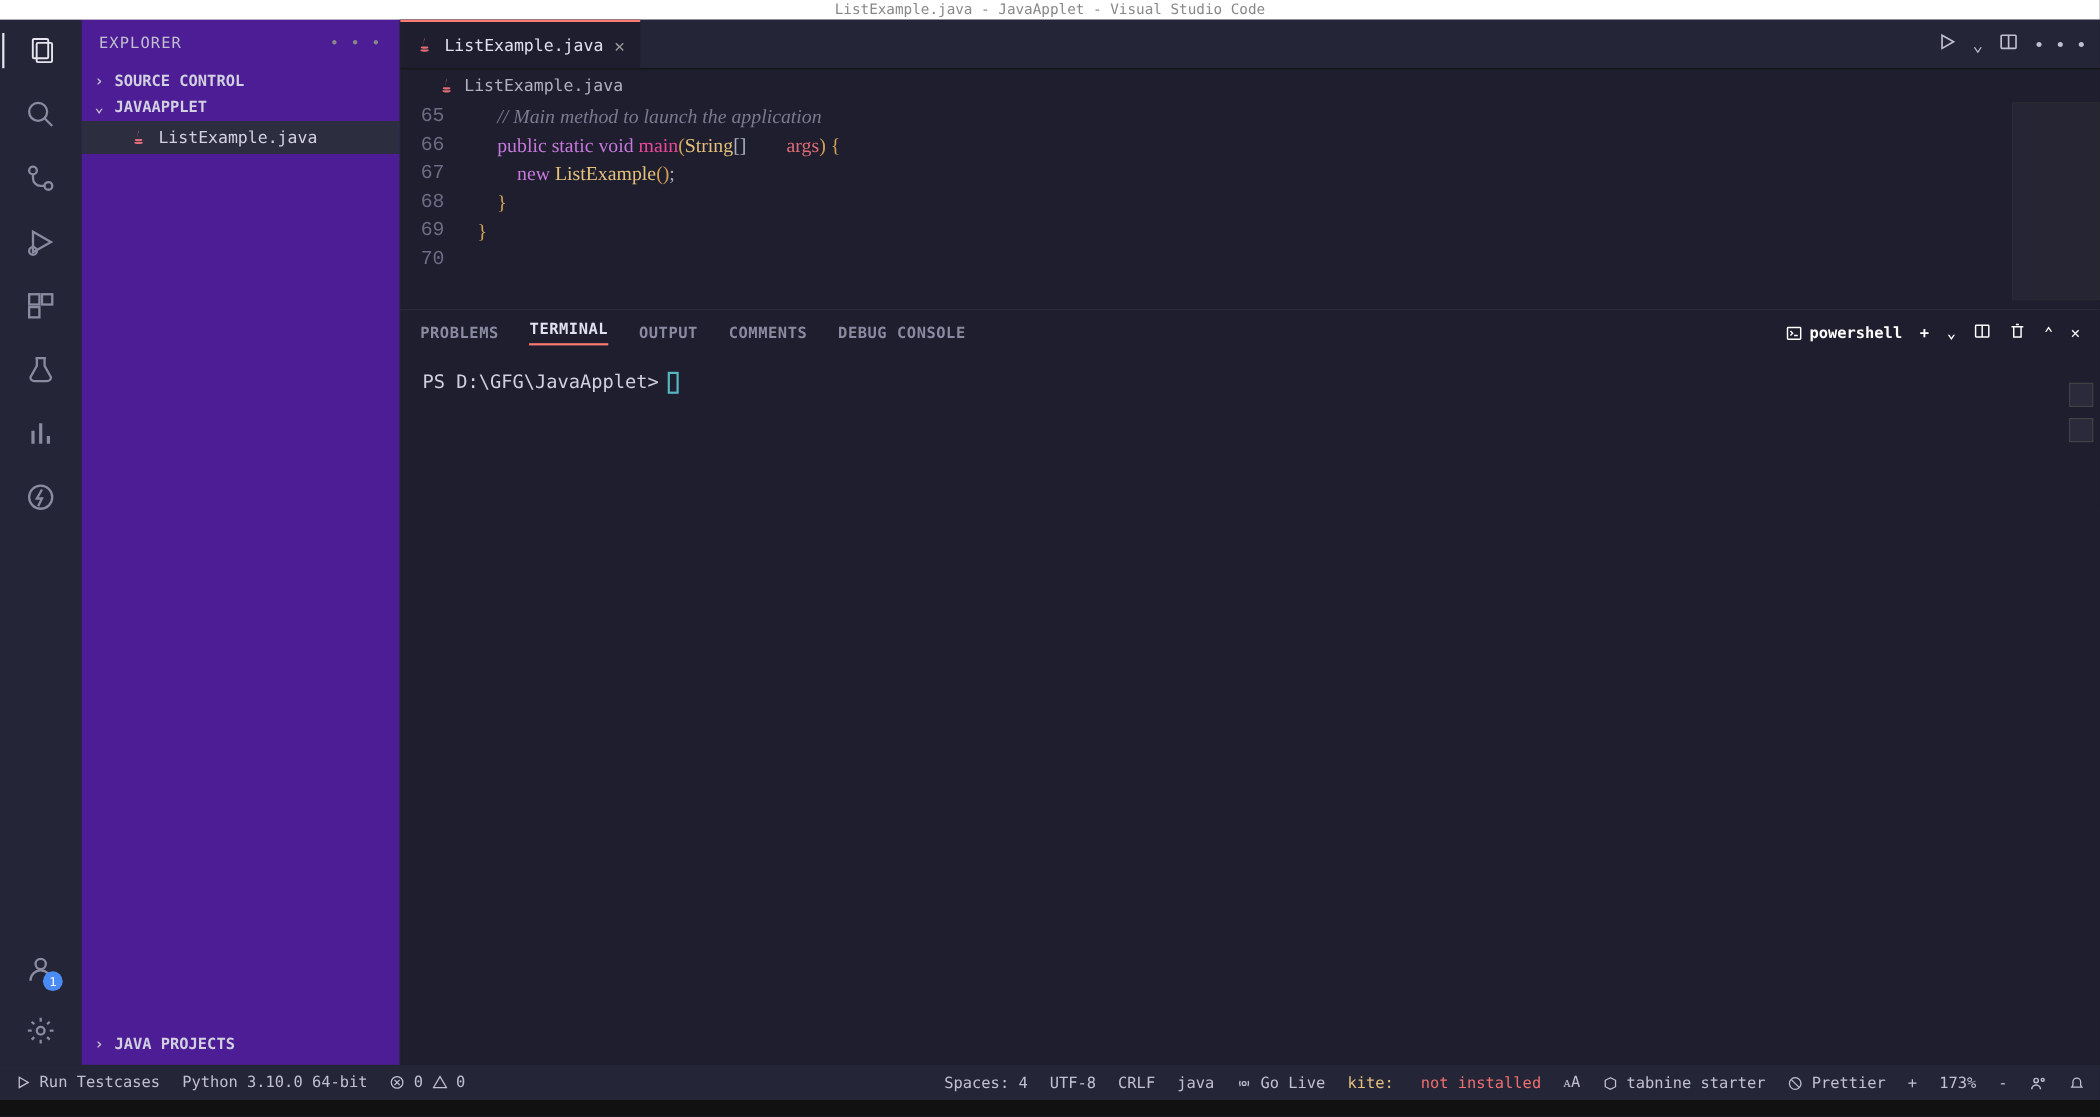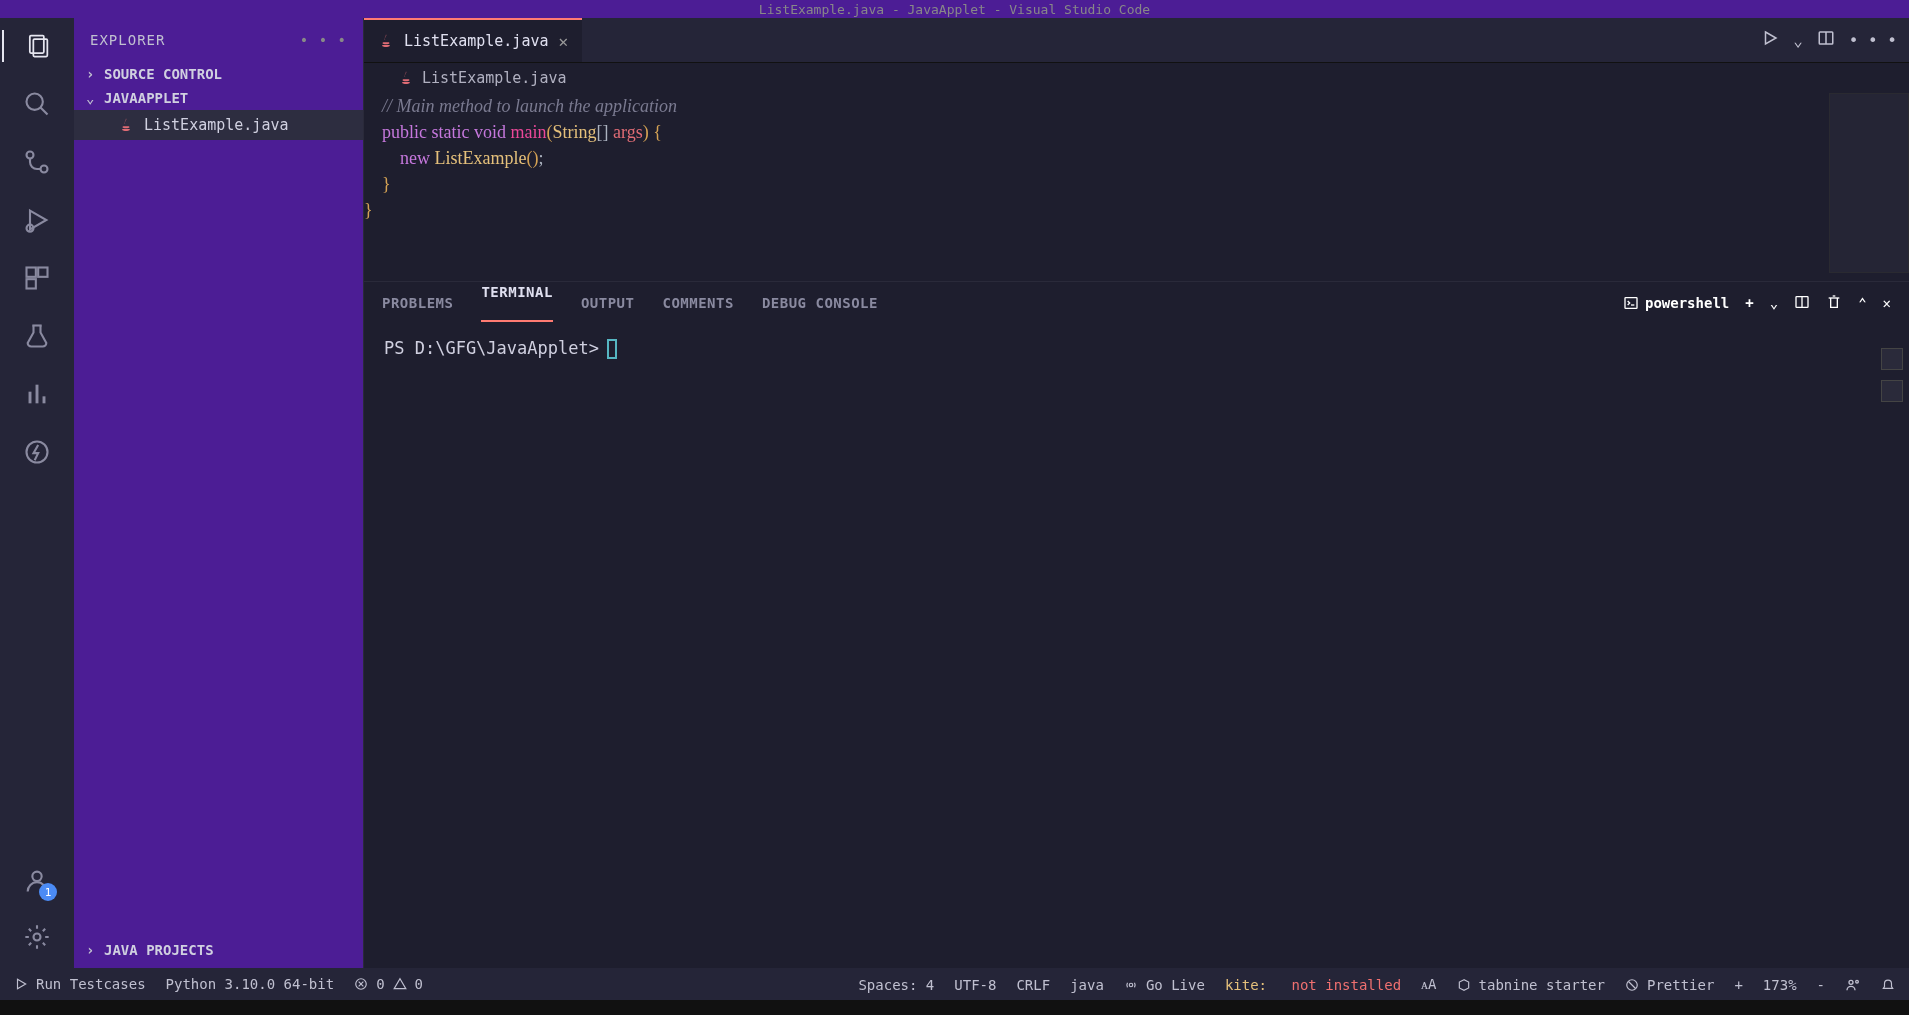--- a/index.html
+++ b/index.html
@@ -7,21 +7,21 @@
   font-family: "Segoe UI", Consolas, monospace;
   background: #1e1e2e;
   color: #cdd6f4;
   overflow: hidden;
   width: 1909px;
   height: 1015px;
   position: relative;
 }
 .titlebar {
   height: 18px;
-  background: #4c1d95;
+  background: #ffffff;
   display: flex;
   align-items: center;
   justify-content: center;
   font-size: 13px;
   color: #888;
 }
 .main-layout {
   display: flex;
   height: calc(100% - 18px - 32px - 15px);
 }
@@ -164,21 +164,21 @@
 .code {
   line-height: 26px;
   white-space: pre;
   font-family: Liberation Serif, serif;
 }
 .kw { color: #c678dd; }
 .fn { color: #ec4899; }
 .type { color: #e5c07b; }
 .comment { color: #7a7a90; font-style: italic; }
 .paren { color: #d4a254; }
-.ident { color: #e06c75; }
+.ident { color: #e06c75; margin-left: 32px; }
 .pln { color: #abb2bf; }
 .minimap {
   position: absolute;
   right: 0;
   top: 0;
   width: 80px;
   height: 180px;
   background: #2a2a3a;
   opacity: 0.6;
   border: 1px solid #333;
@@ -192,21 +192,21 @@
 .panel-tabs {
   display: flex;
   align-items: center;
   padding: 0 18px;
   height: 42px;
   gap: 28px;
   font-size: 14px;
   font-weight: bold;
 }
 .panel-tab { color: #8a8aa0; cursor: pointer; letter-spacing: 0.5px; }
-.panel-tab.active { color: #e0e0f0; border-bottom: 2px solid #ff7b72; padding-bottom: 20px; text-align: center; }
+.panel-tab.active { color: #e0e0f0; border-bottom: 2px solid #ff7b72; padding-bottom: 4px; text-align: center; }
 .panel-actions {
   margin-left: auto;
   display: flex;
   align-items: center;
   gap: 16px;
   color: #ffffff;
 }
 .panel-actions .term-name { font-size: 14px; }
 .terminal-body {
   flex: 1;
@@ -367,20 +367,28 @@
         <span>• • •</span>
       </div>
     </div>
     <div class="breadcrumb">
       <svg class="sm" viewBox="0 0 24 24">
           <path fill="#e06c75" d="M12 2 c2 4-4 5-1 9 c-3-2 1-5 1-9 M8 14 c-2 1-2 3 4 3 s6-2 4-3 M7 18 c-2 1 0 3 5 3 s7-2 5-3"></path>
         </svg>
       <span>ListExample.java</span>
     </div>
     <div class="code-area">
+      <div class="gutter">
+        <div>65</div>
+        <div>66</div>
+        <div>67</div>
+        <div>68</div>
+        <div>69</div>
+        <div>70</div>
+      </div>
       <div class="code"><div>    <span class="comment">// Main method to launch the application</span></div><div>    <span class="kw">public</span> <span class="kw">static</span> <span class="kw">void</span> <span class="fn">main</span><span class="paren">(</span><span class="type">String</span><span class="pln">[]</span> <span class="ident">args</span><span class="paren">)</span> <span class="paren">{</span></div><div>        <span class="kw">new</span> <span class="type">ListExample</span><span class="paren">()</span><span class="pln">;</span></div><div>    <span class="paren">}</span></div><div><span class="paren">}</span></div><div> </div></div>
       <div class="minimap"></div>
     </div>
 
     <div class="panel">
       <div class="panel-tabs">
         <span class="panel-tab">PROBLEMS</span>
         <span class="panel-tab active">TERMINAL</span>
         <span class="panel-tab">OUTPUT</span>
         <span class="panel-tab">COMMENTS</span>

